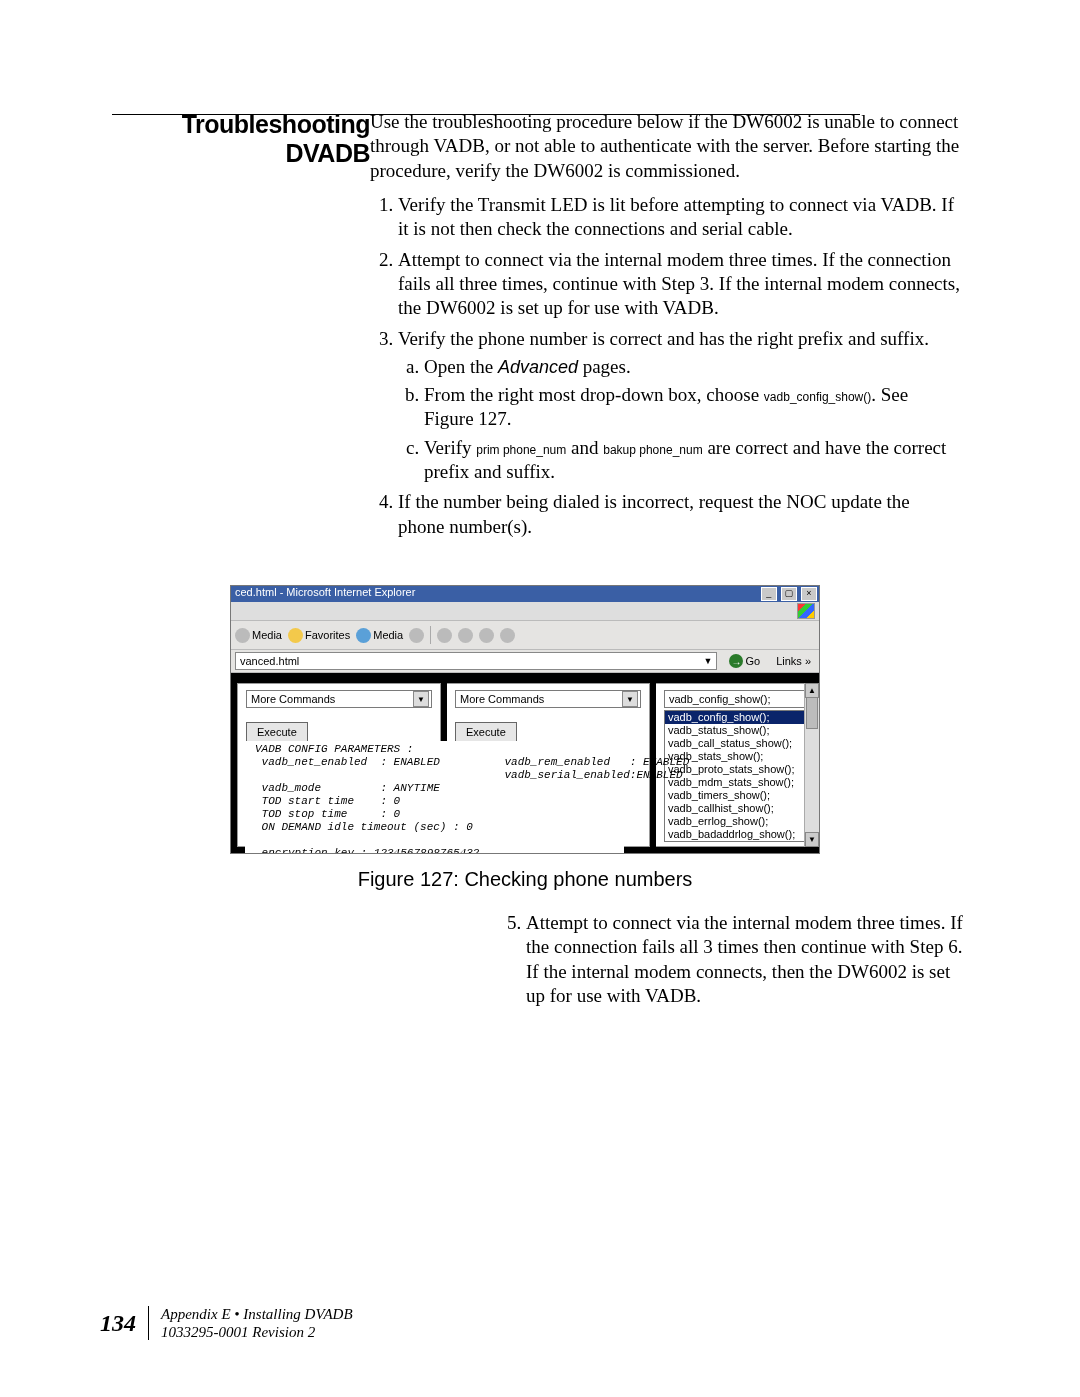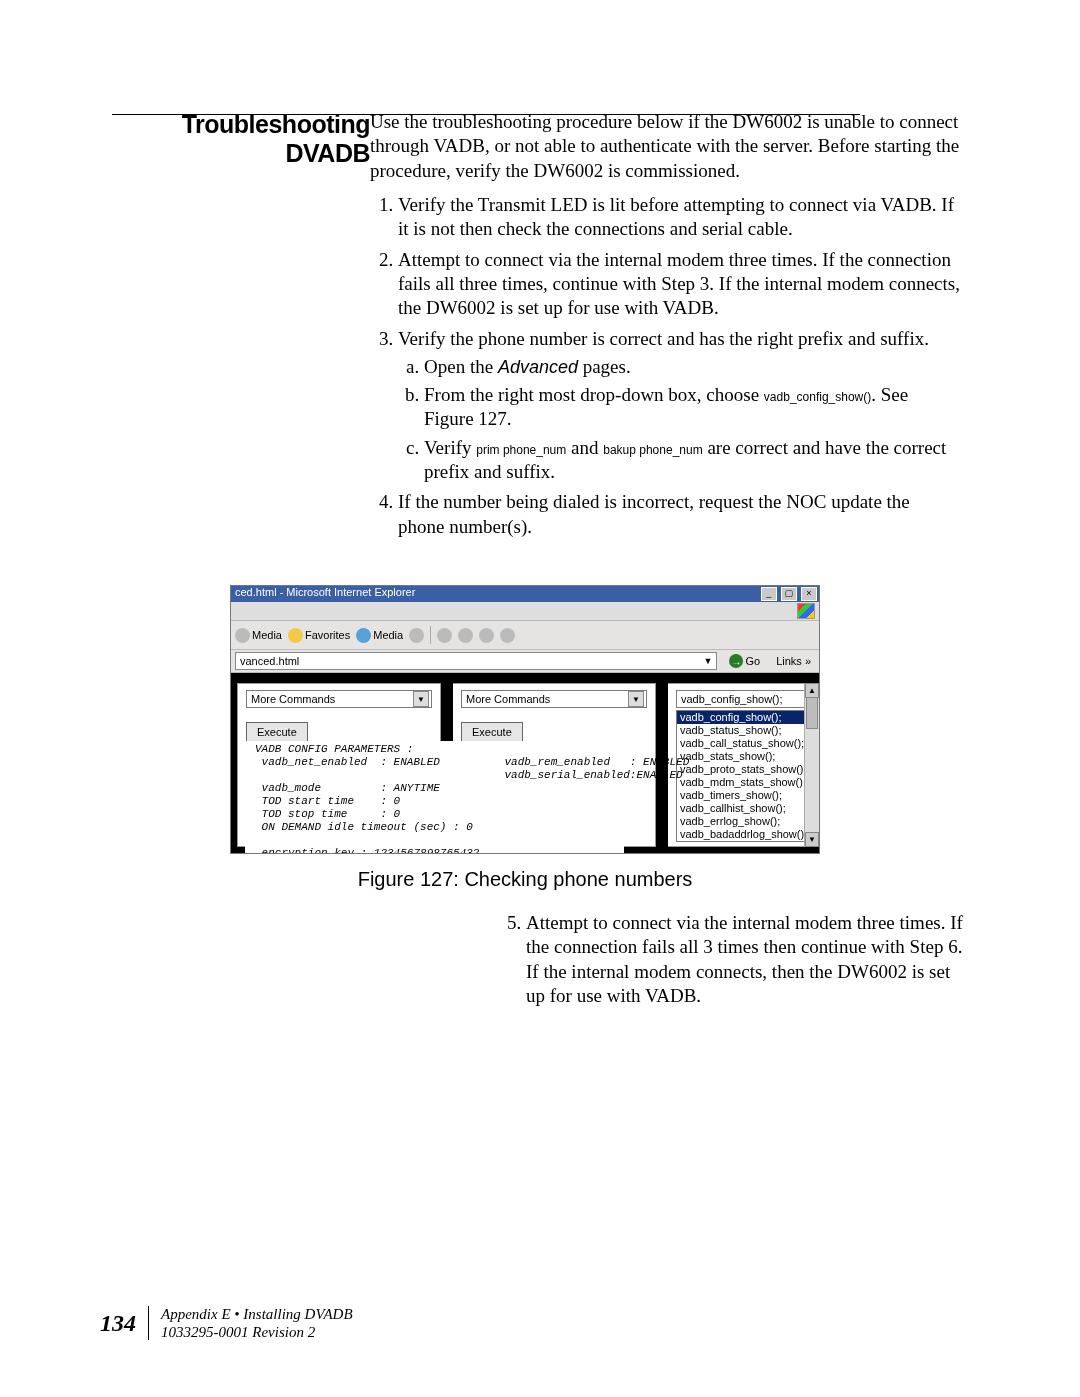--- a/index.html
+++ b/index.html
@@ -338,21 +338,21 @@
           <span class="caret">▼</span>
         </div>
         <span class="go-btn">
           <span class="go-circle">→</span>
           <span>Go</span>
         </span>
         <span class="links-btn"><span>Links</span> <span>»</span></span>
       </div>
 
       <div class="ie-content">
-        <div style="display:flex;gap:12px;">
+        <div style="display:flex;gap:6px;">
           <div class="panel cmd-col">
             <div class="sel-box">
               <span>More Commands</span>
               <span class="caret">▼</span>
             </div>
             <div class="btn">Execute</div>
           </div>
           <div class="panel cmd-col" style="border-left:none">
             <div class="sel-box">
               <span>More Commands</span>

